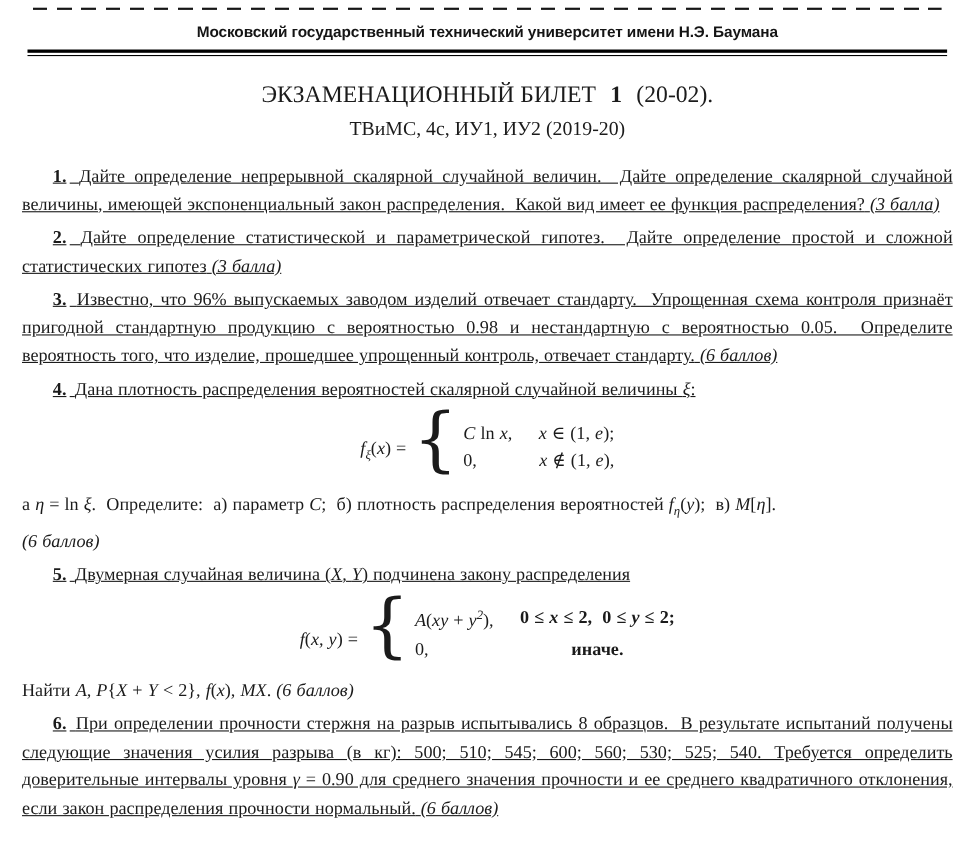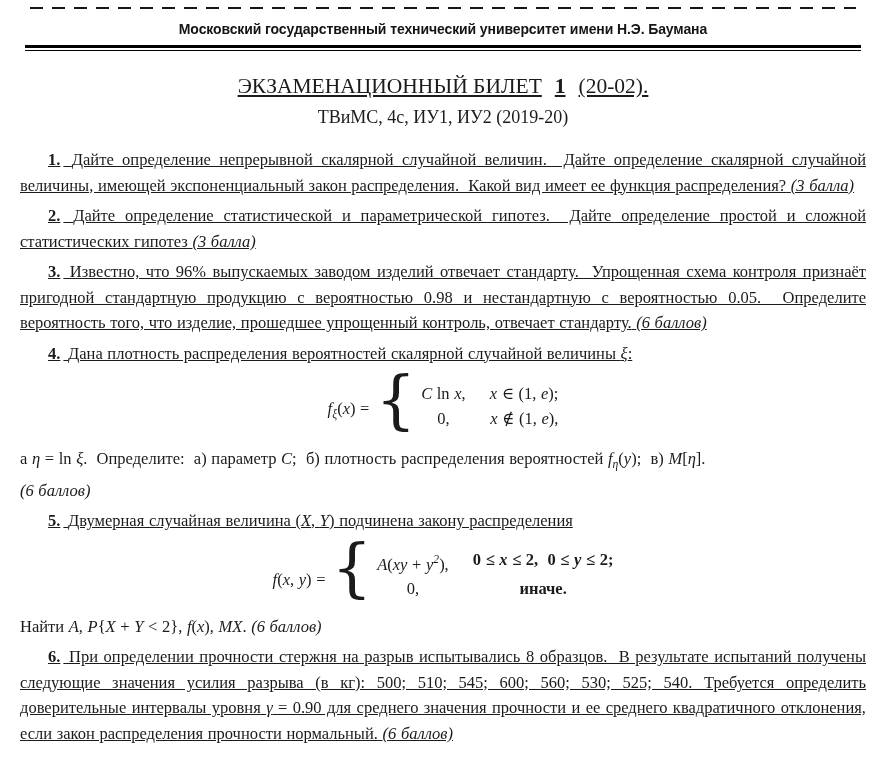--- a/index.html
+++ b/index.html
@@ -17,38 +17,38 @@
   .uni{
     margin-top:12px;text-align:center;
     font-family:"Liberation Sans","DejaVu Sans",sans-serif;
     font-weight:700;font-size:14px;letter-spacing:-0.1px;color:#141414;
   }
   .dblrule{
     margin:8px 5px 0 5px;height:2px;
     border-top:3px solid #000;border-bottom:1px solid #000;
     box-sizing:content-box;
   }
-  .title{margin-top:23px;text-align:center;font-size:21.5px;text-decoration:underline;}
+  .title{margin-top:23px;text-align:center;font-size:21.5px;}
   .tnum{font-weight:700;margin:0 13px;}
   .subtitle{margin-top:8px;text-align:center;font-size:18px;}
   .bodytext{margin-top:19px;font-size:16.5px;line-height:25.5px;text-align:justify;word-spacing:0.5px;}
   p.prob{margin:5px 0 0 0;text-indent:28px;text-decoration:underline;}
   p.cont{margin:0;text-indent:0;}
   .num{font-weight:700;padding-right:3px;}
   .m{font-style:italic;}
   .pts{font-style:italic;}
   .formula{display:flex;justify-content:center;align-items:center;margin:8px 0;text-align:left;text-indent:0;}
   .lhs{margin-right:6px;white-space:nowrap;margin-top:11px;}
   .brace{
     font-family:"DejaVu Serif",serif;font-size:64px;font-weight:400;
     line-height:1;display:inline-block;transform:translateY(-6px);
     margin-right:5px;
   }
   .cases{display:inline-grid;grid-template-columns:auto auto;column-gap:24px;line-height:25px;}
-  .cases .cv{text-align:center;white-space:nowrap;}
+  .cases .cv{text-align:left;white-space:nowrap;}
   .cases .cc{text-align:right;white-space:nowrap;}
   .cases.center-cond .cc{text-align:center;font-weight:bold;}
   sub.sv{font-size:70%;font-style:italic;}
   sup.sp{font-size:70%;font-style:italic;}
 </style>
 </head>
 <body>
 
 <div class="page">
 

